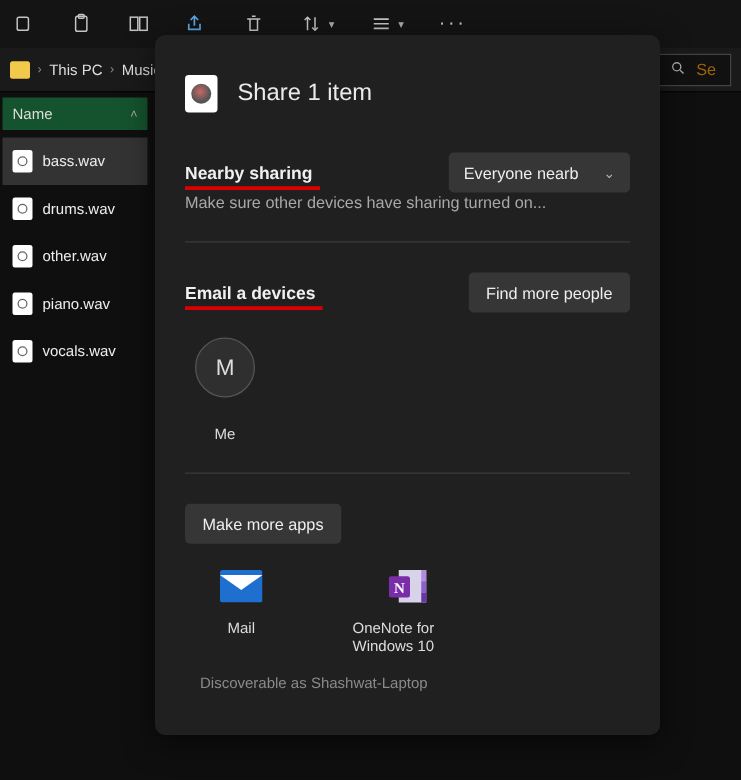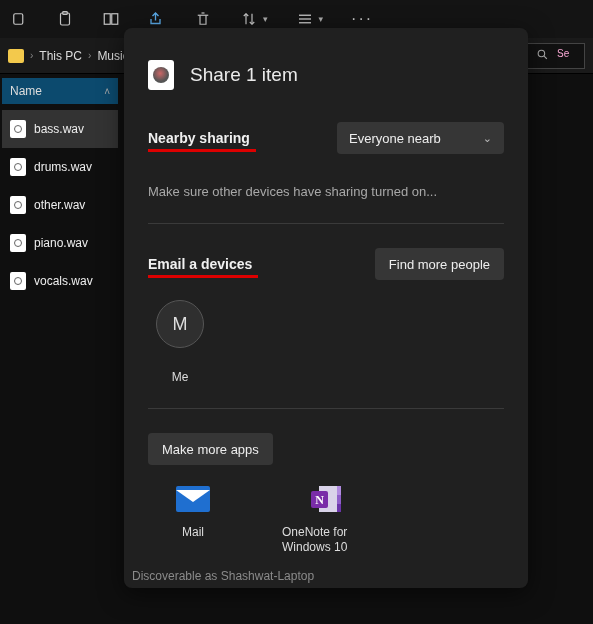--- a/index.html
+++ b/index.html
@@ -20,29 +20,29 @@
 
 .breadrow {
   height: 36px; display: flex; align-items: center;
   background: #1a1a1a; padding: 0 8px; gap: 6px; color: #ddd; font-size: 12px;
   border-bottom: 1px solid #000;
 }
 .bread-sep { color: #888; font-size: 10px; }
 .bread-folder { width: 16px; height: 14px; background: #f3c94c; border-radius: 2px; }
 .searchbox {
   margin-left: auto; display: flex; align-items: flex-start; gap: 8px;
-  background: #111; border: 1px solid #444; padding: 4px 10px; color: #f9a8d4;
-  font-size: 10px; height: 26px; width: 60px; overflow: hidden;
+  background: #111; border: 1px solid #444; padding: 4px 10px; color: #a16207;
+  font-size: 13px; height: 26px; width: 60px; overflow: hidden;
 }
 
 .main { display: flex; height: calc(624px - 38px - 36px); }
 .filecol { width: 120px; padding-top: 4px; }
 .col-head {
   display: flex; align-items: center; justify-content: space-between;
-  background: #0c4a6e; height: 26px; padding: 0 8px; margin: 0 2px 6px 2px;
+  background: #14532d; height: 26px; padding: 0 8px; margin: 0 2px 6px 2px;
   font-size: 12px; color: #ddd;
 }
 .col-head .up { font-size: 10px; color: #aaa; }
 .filerow {
   display: flex; align-items: center; gap: 8px; height: 38px;
   padding: 0 8px; margin: 0 2px; font-size: 12px; color: #eee; cursor: pointer;
 }
 .filerow.selected { background: #333; }
 .filerow .ficon {
   width: 16px; height: 18px; background: #fff; border-radius: 2px;
@@ -72,36 +72,36 @@
 .sec-row { display: flex; justify-content: space-between; align-items: center; gap: 16px; }
 .sec-title { font-size: 14px; color: #f0f0f0; font-weight: 600; position: relative; display: inline-block; }
 .sec-title::after {
   content: ""; position: absolute; left: 0; right: -6px; bottom: -6px;
   height: 3px; background: #d00;
 }
 .btn {
   background: #363636; color: #eee; border: none; border-radius: 4px;
   height: 32px; padding: 0 14px; font-size: 13px; cursor: pointer;
 }
-.btn.select { display: flex; align-items: center; gap: 10px; width: 167px; justify-content: space-between; padding: 0 12px; }
+.btn.select { display: flex; align-items: center; gap: 10px; width: 145px; justify-content: space-between; padding: 0 12px; }
 .btn.select .chev { font-size: 11px; color: #bbb; }
-.hint { font-size: 13px; color: #a8a8a8; margin-top: 30px; }
+.hint { font-size: 13px; color: #a8a8a8; }
 .divider { height: 1px; background: #3a3a3a; margin: 24px; }
 .contact { display: flex; flex-direction: column; align-items: center; width: 48px; margin-top: 20px; cursor: pointer; }
 .avatar {
   width: 48px; height: 48px; border-radius: 50%; background: #2f2f2f;
   border: 1px solid #555; display: flex; align-items: center; justify-content: center;
   font-size: 18px; color: #ddd;
 }
 .cname { font-size: 12px; color: #ddd; margin-top: 22px; }
 .apps { display: flex; gap: 44px; margin-top: 20px; }
 .app { display: flex; flex-direction: column; align-items: center; width: 90px; cursor: pointer; }
 .aicon { width: 34px; height: 28px; display: flex; align-items: center; justify-content: center; }
 .aname { font-size: 12px; color: #ddd; margin-top: 12px; text-align: left; line-height: 1.25; }
-.footer { padding: 14px 8px; font-size: 12px; color: #8a8a8a; }
+.footer { padding: 14px 36px; font-size: 12px; color: #8a8a8a; }
 </style>
 </head>
 <body>
 
 <div class="toolbar">
   <div class="titem">
     <svg viewBox="0 0 24 24" fill="none" stroke="#c4c4c4" stroke-width="1.6">
         <rect x="5" y="5" width="12" height="14" rx="2"></rect>
       </svg>
   </div>

